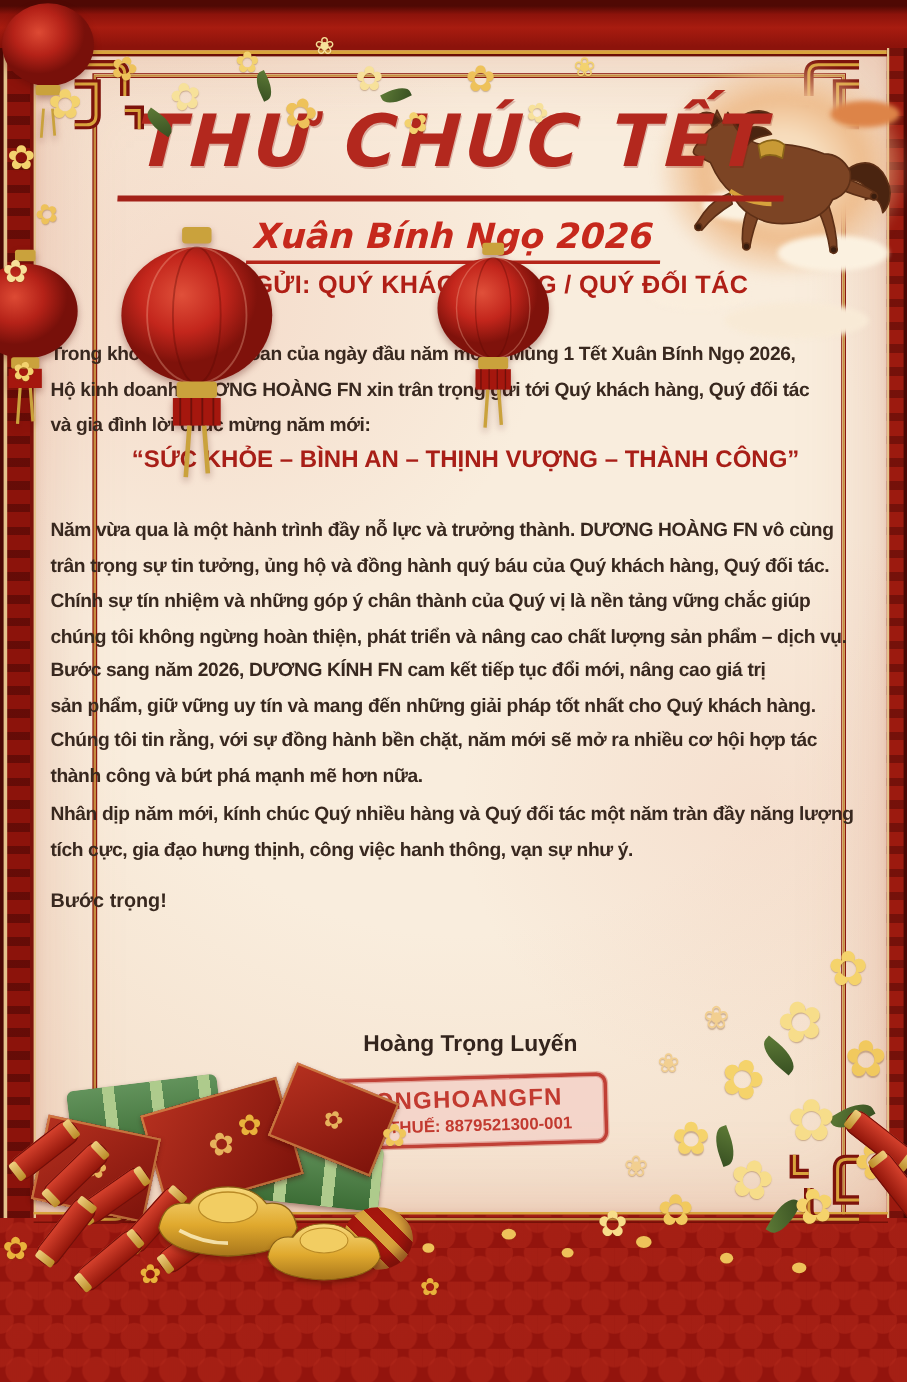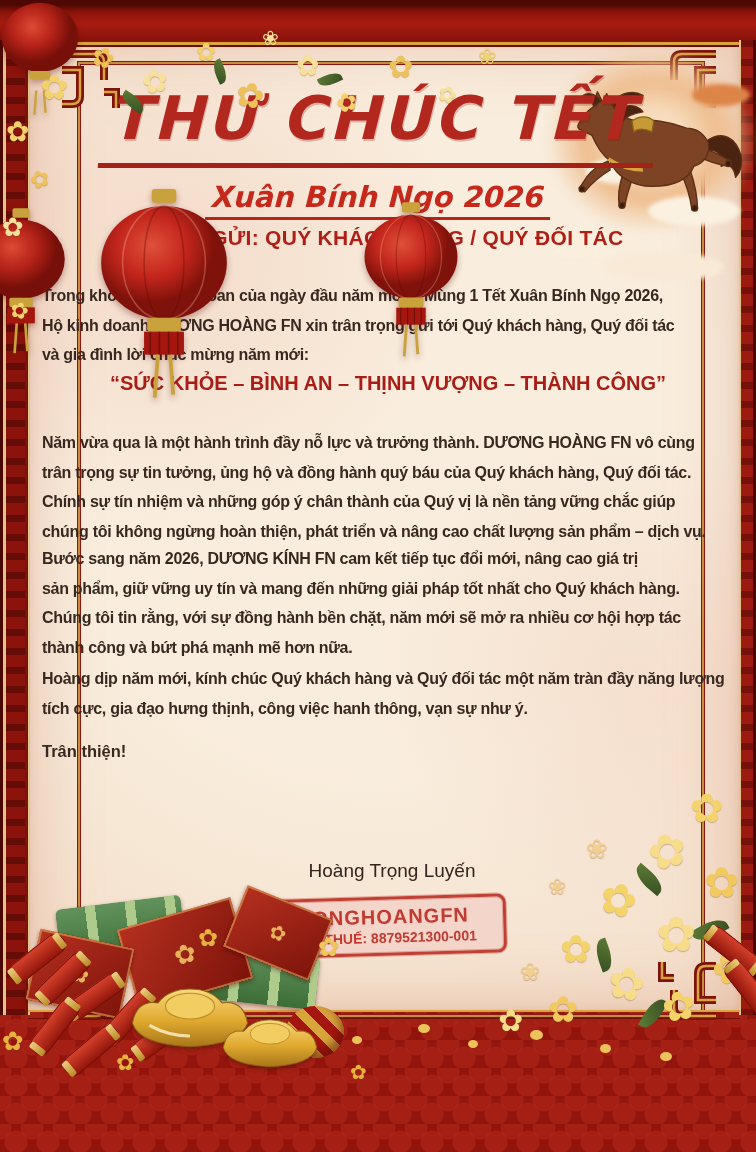--- a/index.html
+++ b/index.html
@@ -62,21 +62,21 @@
     padding:0 6px 3px;transform:skewX(-3deg);}
   .salutation{left:42px;top:226px;width:692px;text-align:center;font-weight:bold;
     font-size:21px;color:#b01f16;letter-spacing:.3px;}
   .para{left:42px;width:700px;font-weight:bold;font-size:16px;line-height:29.5px;
     color:#38281f;letter-spacing:-0.3px;white-space:pre-line;}
   .p1{top:281px;} .p2{top:428px;} .p3{top:544px;} .p4{top:664px;}
   .quote{left:42px;top:372px;width:692px;text-align:center;font-weight:bold;
     font-size:20px;color:#a81e17;}
   .closing{left:42px;top:742px;font-weight:bold;font-size:16.5px;color:#38281f;}
   .role{left:42px;top:793px;width:700px;text-align:center;font-weight:bold;font-size:18px;color:#33241d;}
-  .name{left:42px;top:860px;width:700px;text-align:center;font-weight:normal;font-size:19px;color:#33241d;}
+  .name{left:42px;top:860px;width:700px;text-align:center;font-weight:bold;font-size:19px;color:#33241d;}
 
   
   .stamp{position:absolute;left:50%;top:897px;transform:translateX(-51%) rotate(-1.6deg);
     z-index:11;width:236px;padding:6px 10px 7px;text-align:center;border-radius:9px;
     border:3px solid #c04036;background:rgba(243,206,198,.72);
     box-shadow:0 0 0 1px rgba(192,64,54,.35), inset 0 0 0 1px rgba(192,64,54,.35);}
   .stamp .l1{font-weight:bold;font-size:20px;letter-spacing:1px;color:#c23a30;}
   .stamp .l2{font-weight:bold;font-size:14px;letter-spacing:0;color:#c23a30;margin-top:1px;}
   .fl{position:absolute;font-family:"DejaVu Sans",sans-serif;line-height:1;z-index:13;
     text-shadow:0 1px 1px rgba(120,70,20,.35);}
@@ -354,23 +354,23 @@
 và gia đình lời chúc mừng năm mới:</div>
   <div class="txt quote">“SỨC KHỎE – BÌNH AN – THỊNH VƯỢNG – THÀNH CÔNG”</div>
   <div class="txt para p2">Năm vừa qua là một hành trình đầy nỗ lực và trưởng thành. DƯƠNG HOÀNG FN vô cùng
 trân trọng sự tin tưởng, ủng hộ và đồng hành quý báu của Quý khách hàng, Quý đối tác.
 Chính sự tín nhiệm và những góp ý chân thành của Quý vị là nền tảng vững chắc giúp
 chúng tôi không ngừng hoàn thiện, phát triển và nâng cao chất lượng sản phẩm – dịch vụ.</div>
   <div class="txt para p3">Bước sang năm 2026, DƯƠNG KÍNH FN cam kết tiếp tục đổi mới, nâng cao giá trị
 sản phẩm, giữ vững uy tín và mang đến những giải pháp tốt nhất cho Quý khách hàng.
 Chúng tôi tin rằng, với sự đồng hành bền chặt, năm mới sẽ mở ra nhiều cơ hội hợp tác
 thành công và bứt phá mạnh mẽ hơn nữa.</div>
-  <div class="txt para p4">Hoàng dịp năm mới, kính chúc Quý khách hàng và Quý đối tác một năm tràn đầy năng lượng
+  <div class="txt para p4">Nhân dịp năm mới, kính chúc Quý nhiều hàng và Quý đối tác một năm tràn đầy năng lượng
 tích cực, gia đạo hưng thịnh, công việc hanh thông, vạn sự như ý.</div>
-  <div class="txt closing">Trân thiện!</div>
+  <div class="txt closing">Bước trọng!</div>
   <div class="txt name">Hoàng Trọng Luyến</div>
 
   <div class="stamp">
     <div class="l1">DUONGHOANGFN</div>
     <div class="l2">MÃ SỐ THUẾ: 8879521300-001</div>
   </div>
 
 </div>
 
 </body></html>

